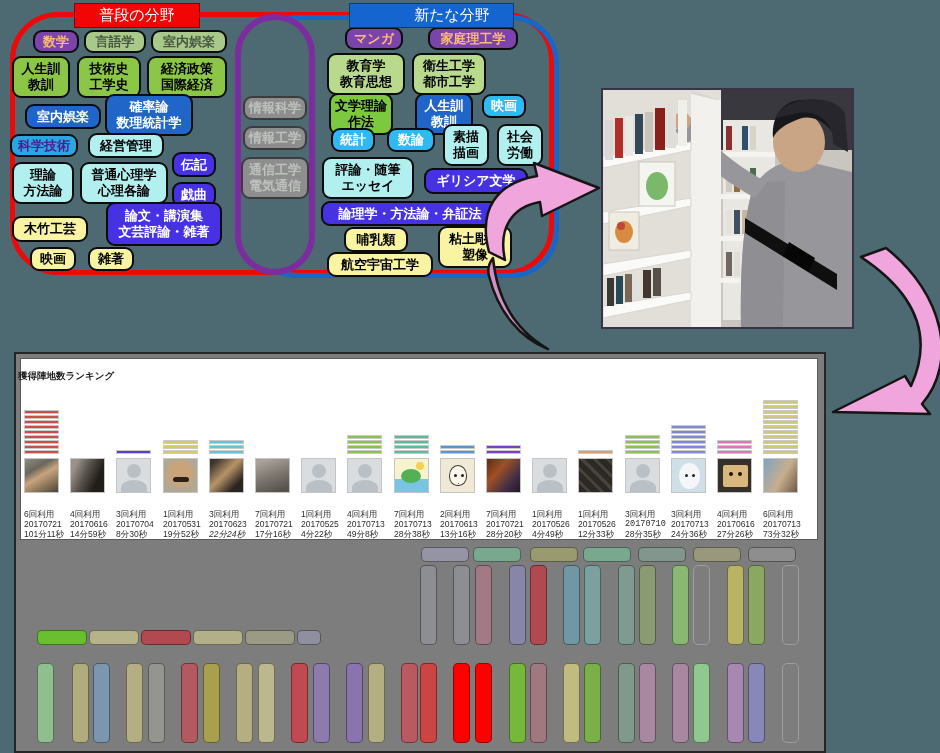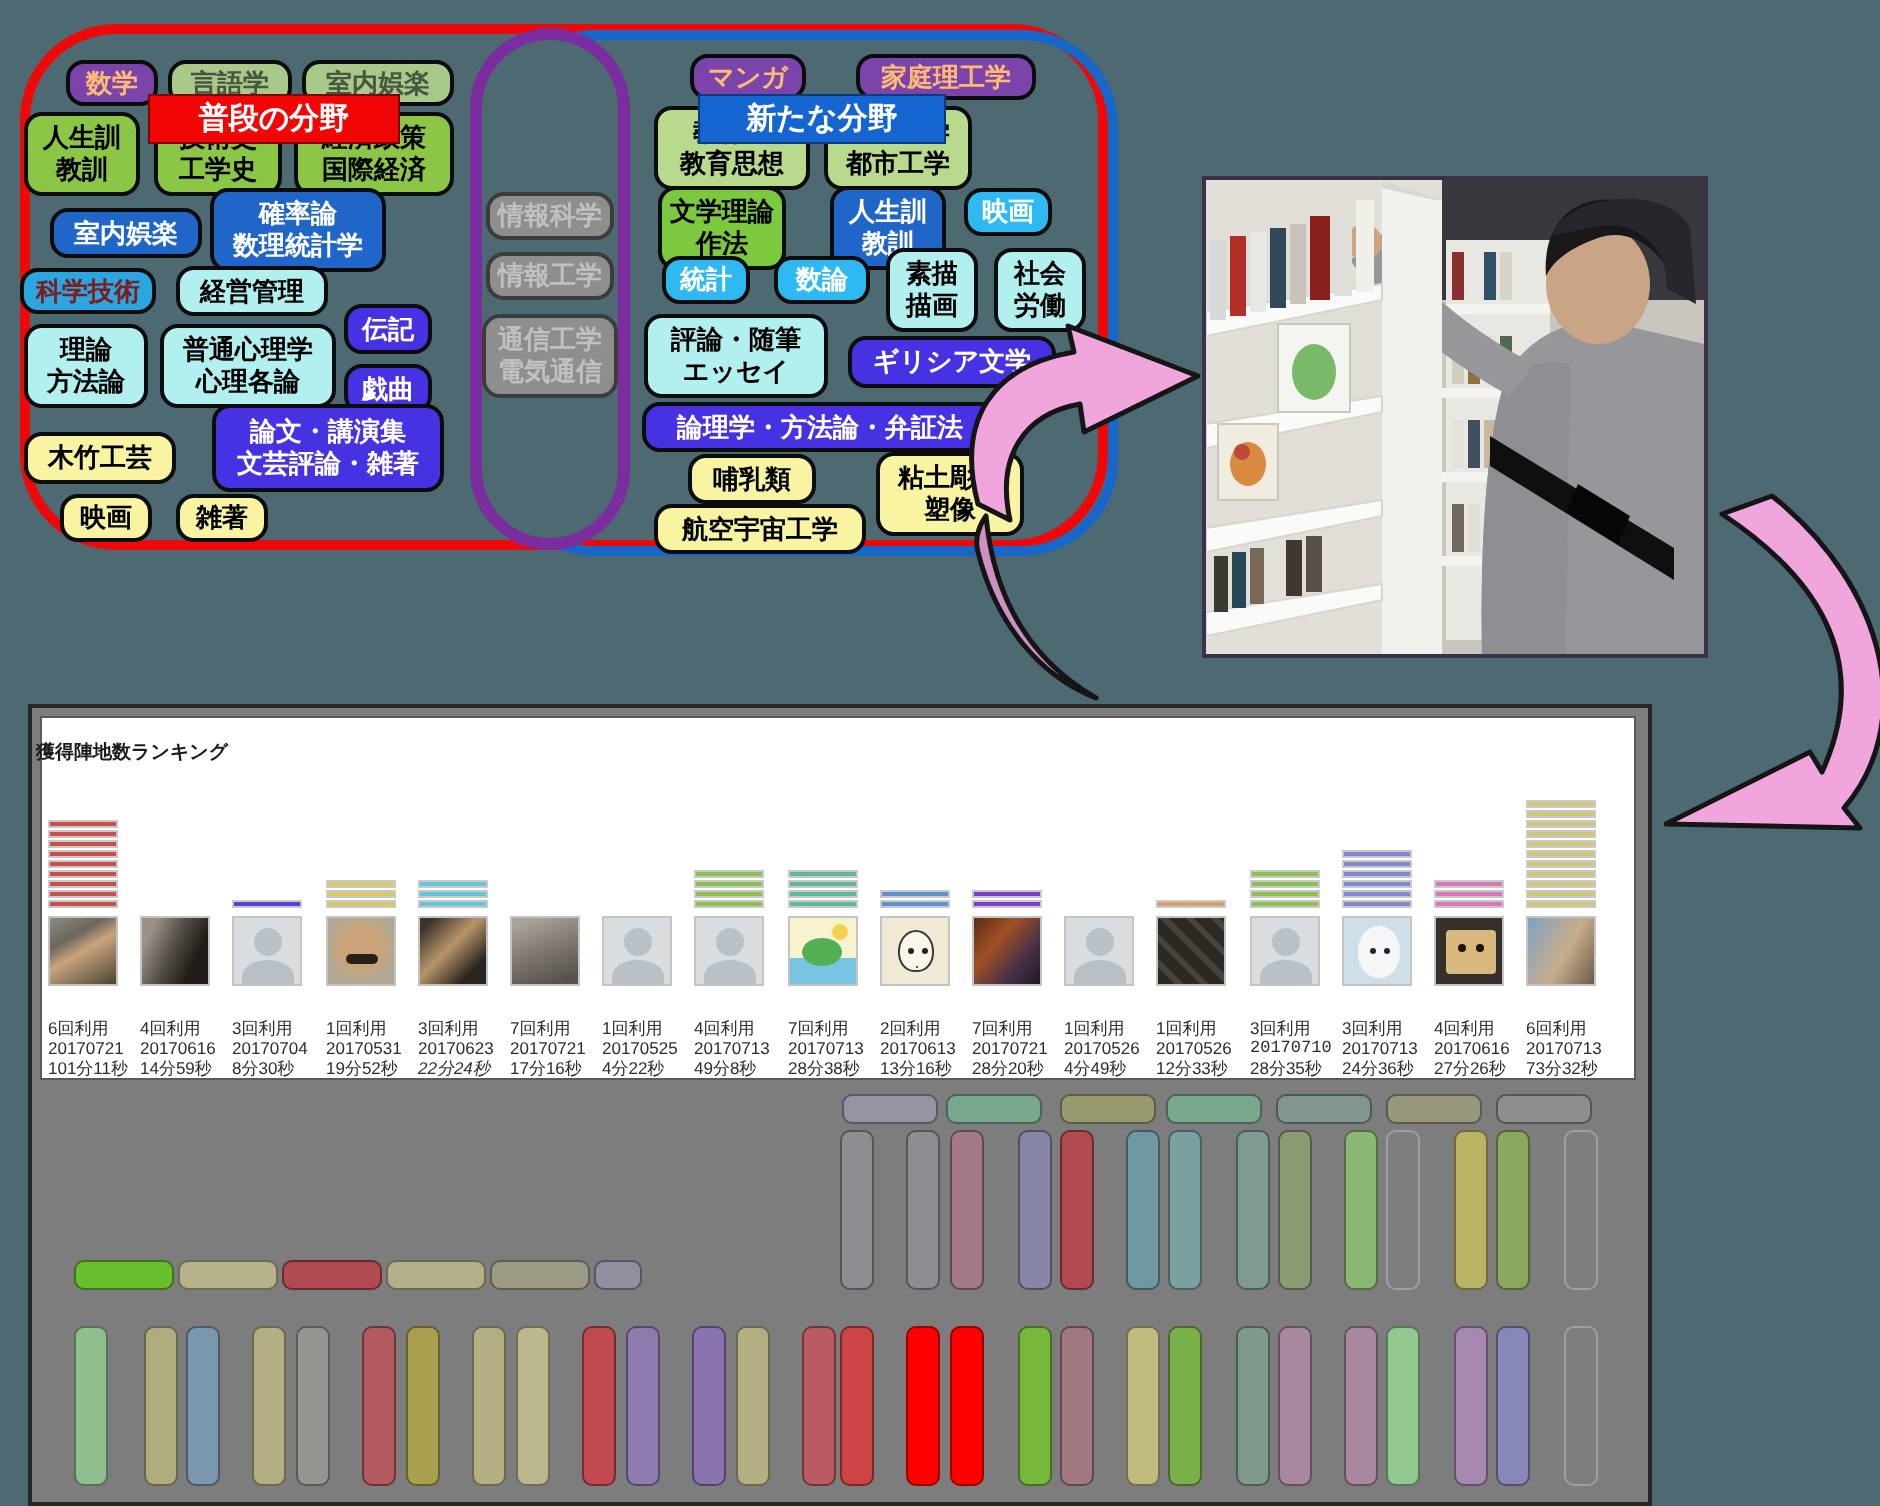--- a/index.html
+++ b/index.html
@@ -4,34 +4,34 @@
 <style>
   html,body{margin:0;padding:0;background:#4d6971;}
   .stage{position:relative;width:940px;height:753px;background:#4d6971;overflow:hidden;
          font-family:"Liberation Sans","DejaVu Sans",sans-serif;}
   
   .frame{position:absolute;box-sizing:border-box;background:transparent;}
   .frame-red{left:10px;top:12px;width:544px;height:263px;border:5px solid #ee0808;border-radius:48px;}
   .frame-blue{left:249px;top:15px;width:310px;height:263px;border:5px solid #1767c8;border-radius:48px;}
   .frame-capsule{left:235px;top:14px;width:80px;height:261px;border:6px solid #7b2da0;border-radius:42px;background:#4d6971;}
   .group-title{position:absolute;height:23px;display:flex;align-items:center;justify-content:center;
-               color:#fff;font-weight:bold;font-size:15px;border:1px solid #7a0707;margin-top:44px;}
+               color:#fff;font-weight:normal;font-size:15px;border:1px solid #7a0707;}
   .gt-red{left:74px;top:3px;width:124px;background:#f20505;}
-  .gt-blue{left:349px;top:3px;width:122px;background:#1565d0;border-color:#0a3c78;}
+  .gt-blue{left:349px;top:3px;width:122px;background:#1565d0;border-color:#0a3c78;padding-left:41px;}
   
   .bx{position:absolute;box-sizing:border-box;display:flex;align-items:center;justify-content:center;
       text-align:center;font-weight:bold;font-size:13px;line-height:1.2;border:2px solid #0c0c0c;
       border-radius:9px;white-space:pre-line;color:#000;}
   .bx-purple{background:#7b44aa;color:#fdba74;}
   .bx-green{background:#8cc646;}
   .bx-green2{background:#7cc83e;}
   .bx-palegreen{background:#b9d98d;}
   .bx-palegreen2{background:#a9c98a;color:#485640;}
   .bx-blue{background:#2066c8;color:#fff;}
-  .bx-cyanblue{background:#2aa6e0;color:#7f1d1d;}
+  .bx-cyanblue{background:#2aa6e0;color:#4c1d95;}
   .bx-cyan{background:#2fb9f2;color:#fff;}
   .bx-palecyan{background:#b2f0f0;}
   .bx-violet{background:#4632e2;color:#fff;}
   .bx-yellow{background:#f8f4a2;}
   .bx-gray{background:#8e8e8e;color:#bdc2bd;border-color:#3c3c3c;}
   
   .photo{position:absolute;left:601px;top:88px;width:253px;height:241px;border:2px solid #3a3348;
          box-sizing:border-box;background:#e8e5df;}
   
   .panel{position:absolute;left:14px;top:352px;width:812px;height:401px;box-sizing:border-box;

